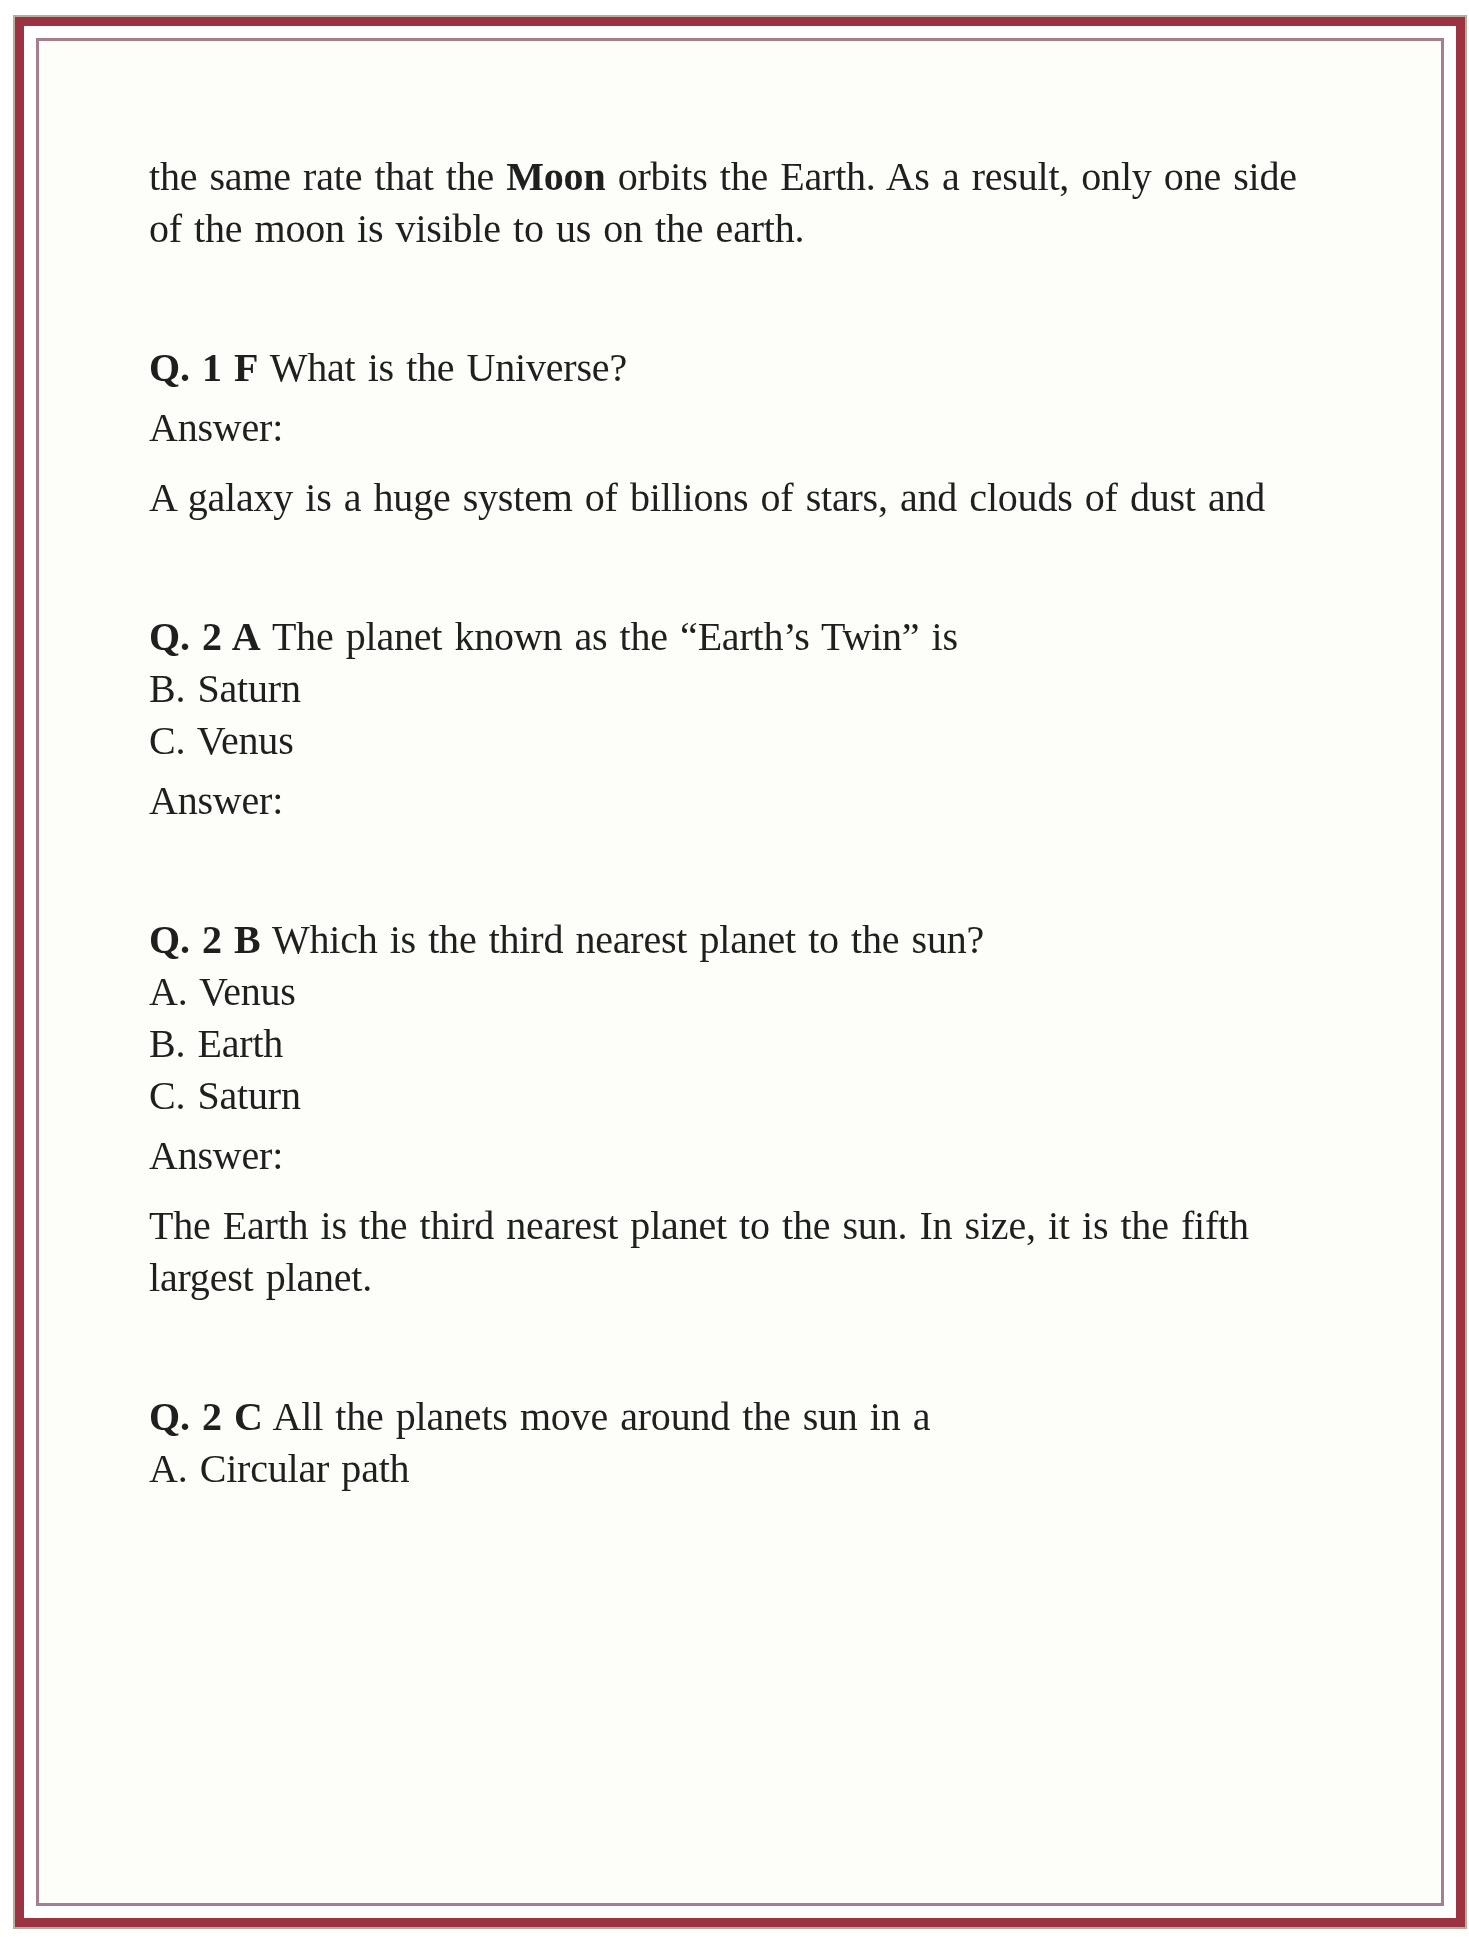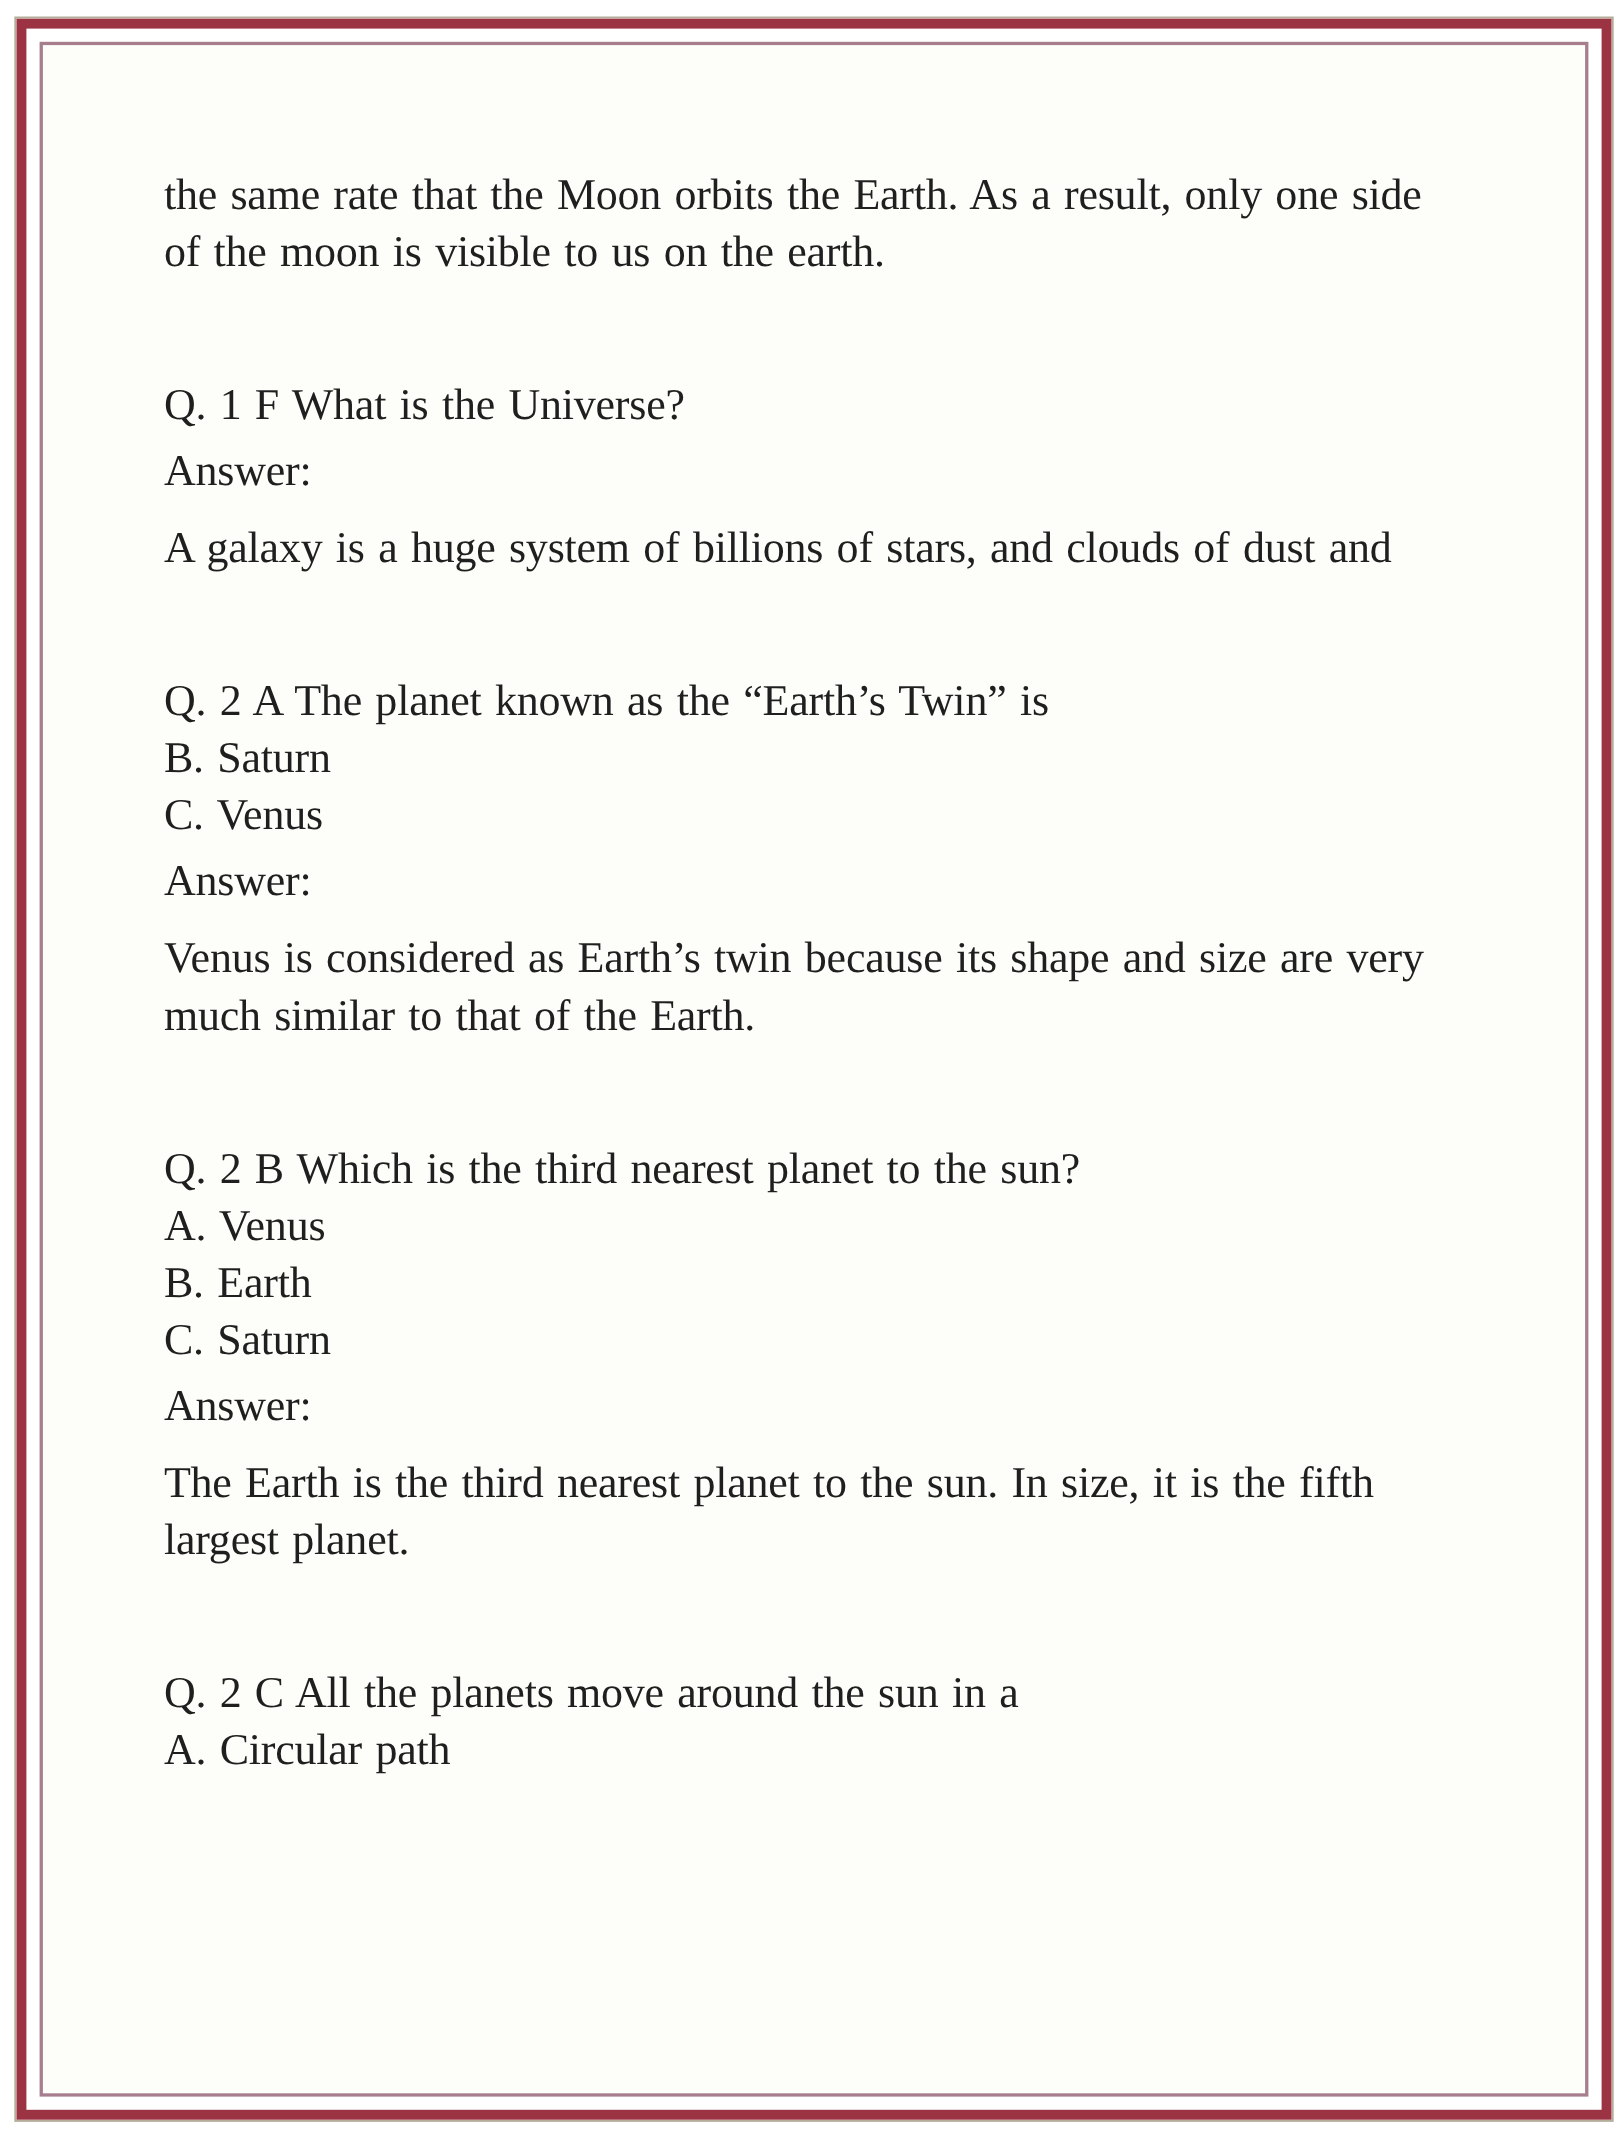--- a/index.html
+++ b/index.html
@@ -45,21 +45,21 @@
     color: #1f1f1f;
     font-size: 40px;
     line-height: 52px;
     word-spacing: 0.06em;
     letter-spacing: -0.2px;
   }
   .line {
     white-space: nowrap;
     height: 52px;
   }
-  .b { font-weight: normal; margin-top: 12px; }
+  .b { font-weight: bold; margin-top: 12px; }
   .sect { margin-top: 87px; }
   .ans  { margin-top: 8px; }
   .para { margin-top: 18px; }
 </style>
 </head>
 <body>
 
 <div class="frame-outer">
   <div class="frame-thick">
     <div class="frame-gap">
@@ -78,24 +78,20 @@
           <div class="para">
             <div class="line">A galaxy is a huge system of billions of stars, and clouds of dust and</div>
           </div>
 
           <div class="sect">
             <div class="line"><span class="b">Q. 2 A</span><span> The planet known as the “Earth’s Twin” is</span></div>
             <div class="line">B. Saturn</div>
             <div class="line">C. Venus</div>
           </div>
           <div class="ans line">Answer:</div>
-          <div class="para">
-            <div class="line">Venus is considered as Earth’s twin because its shape and size are very</div>
-            <div class="line">much similar to that of the Earth.</div>
-          </div>
 
           <div class="sect">
             <div class="line"><span class="b">Q. 2 B</span><span> Which is the third nearest planet to the sun?</span></div>
             <div class="line">A. Venus</div>
             <div class="line">B. Earth</div>
             <div class="line">C. Saturn</div>
           </div>
           <div class="ans line">Answer:</div>
           <div class="para">
             <div class="line">The Earth is the third nearest planet to the sun. In size, it is the fifth</div>

